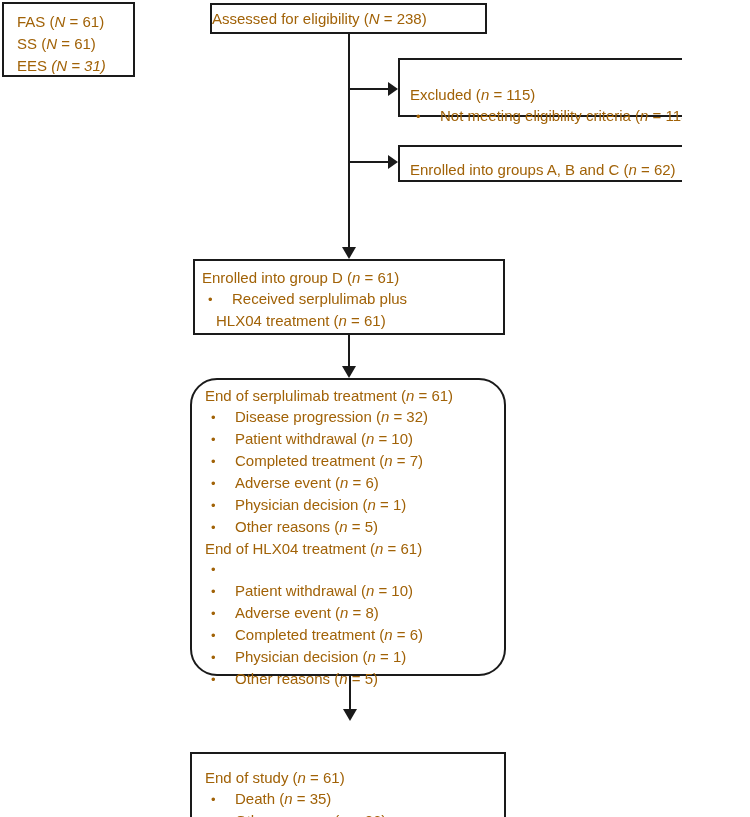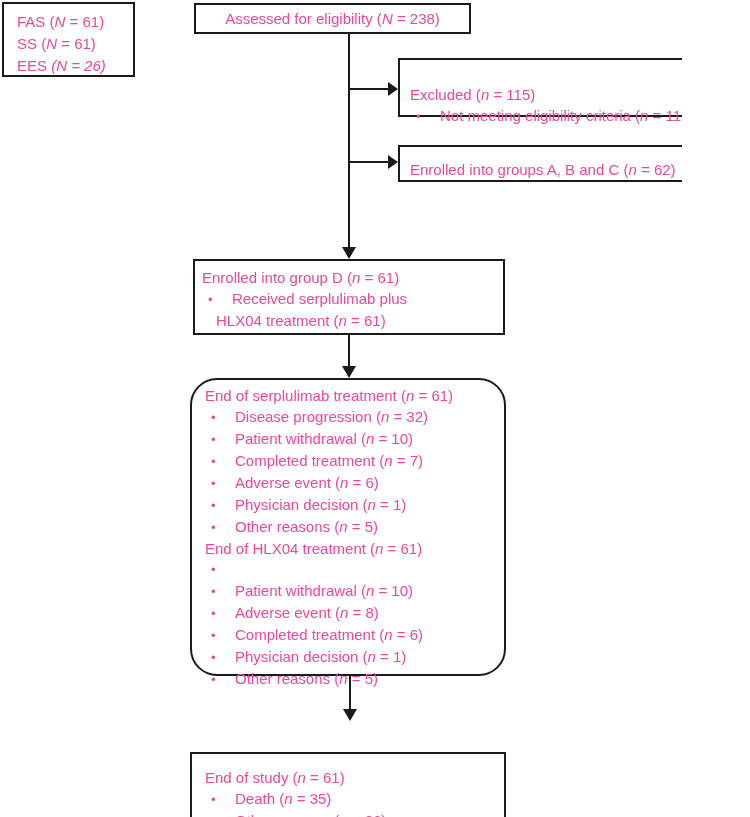--- a/index.html
+++ b/index.html
@@ -4,21 +4,21 @@
 <style>
   * { margin: 0; padding: 0; box-sizing: border-box; }
   html, body { background: #ffffff; }
   .canvas {
     position: relative;
     width: 682px;
     height: 817px;
     background: #ffffff;
     font-family: "Liberation Sans", "DejaVu Sans", sans-serif;
     font-size: 15px;
-    color: #ec4899;
+    color: #a16207;
     overflow: hidden;
   }
   .box {
     position: absolute;
     background: #ffffff;
     border: 2px solid #1a1a1a;
   }
   .line-row { display: flex; align-items: baseline; line-height: 21px; }
   .line-row .bullet {
     display: inline-block;
@@ -27,22 +27,22 @@
     text-align: left;
     padding-left: 6px;
     font-size: 13px;
   }
   .line-row.cont { margin-left: 14px; align-items: flex-end; }
   .line-row i { font-style: italic; }
 
   
   .legend-box      { left: 2px;   top: 2px;   width: 133px; height: 75px; padding: 7px 0 0 13px; }
   .legend-box .line-row { line-height: 22px; }
-  .assessed-box    { left: 194px; top: 3px;   width: 277px; height: 31px;
-                     display: flex; align-items: center; justify-content: center; }
+  .assessed-box    { left: 210px; top: 3px;   width: 277px; height: 31px;
+                     display: flex; align-items: center; }
   .excluded-box    { left: 398px; top: 58px;  width: 350px; height: 59px; padding: 24px 0 0 10px; }
   .enrolled-abc-box{ left: 398px; top: 145px; width: 350px; height: 37px;
                      display: flex; align-items: flex-end; padding-left: 10px; }
   .group-d-box     { left: 193px; top: 259px; width: 312px; height: 76px; padding: 6px 0 0 7px; }
   .treatment-box   { left: 190px; top: 378px; width: 316px; height: 298px; padding: 5px 0 0 13px; border-radius: 27px; }
   .study-box       { left: 190px; top: 721px; width: 316px; height: 93px; padding: 13px 0 0 13px; margin-top: 31px; }
 
   
   .conn { position: absolute; background: #1a1a1a; }
   .vline-main        { left: 348px; top: 34px;  width: 2px;  height: 213px; }
@@ -67,21 +67,21 @@
 <div class="canvas">
 
   <div class="box legend-box">
       <div class="line-row">
         <span>FAS (<i>N</i> = 61)</span>
       </div>
       <div class="line-row">
         <span>SS (<i>N</i> = 61)</span>
       </div>
       <div class="line-row">
-        <span>EES <i>(N = 26)</i></span>
+        <span>EES <i>(N = 31)</i></span>
       </div>
     </div>
 
   <div class="box assessed-box">
       <div class="line-row">
         <span>Assessed for eligibility (<i>N</i> = 238)</span>
       </div>
     </div>
 
   <div class="conn vline-main"></div>

